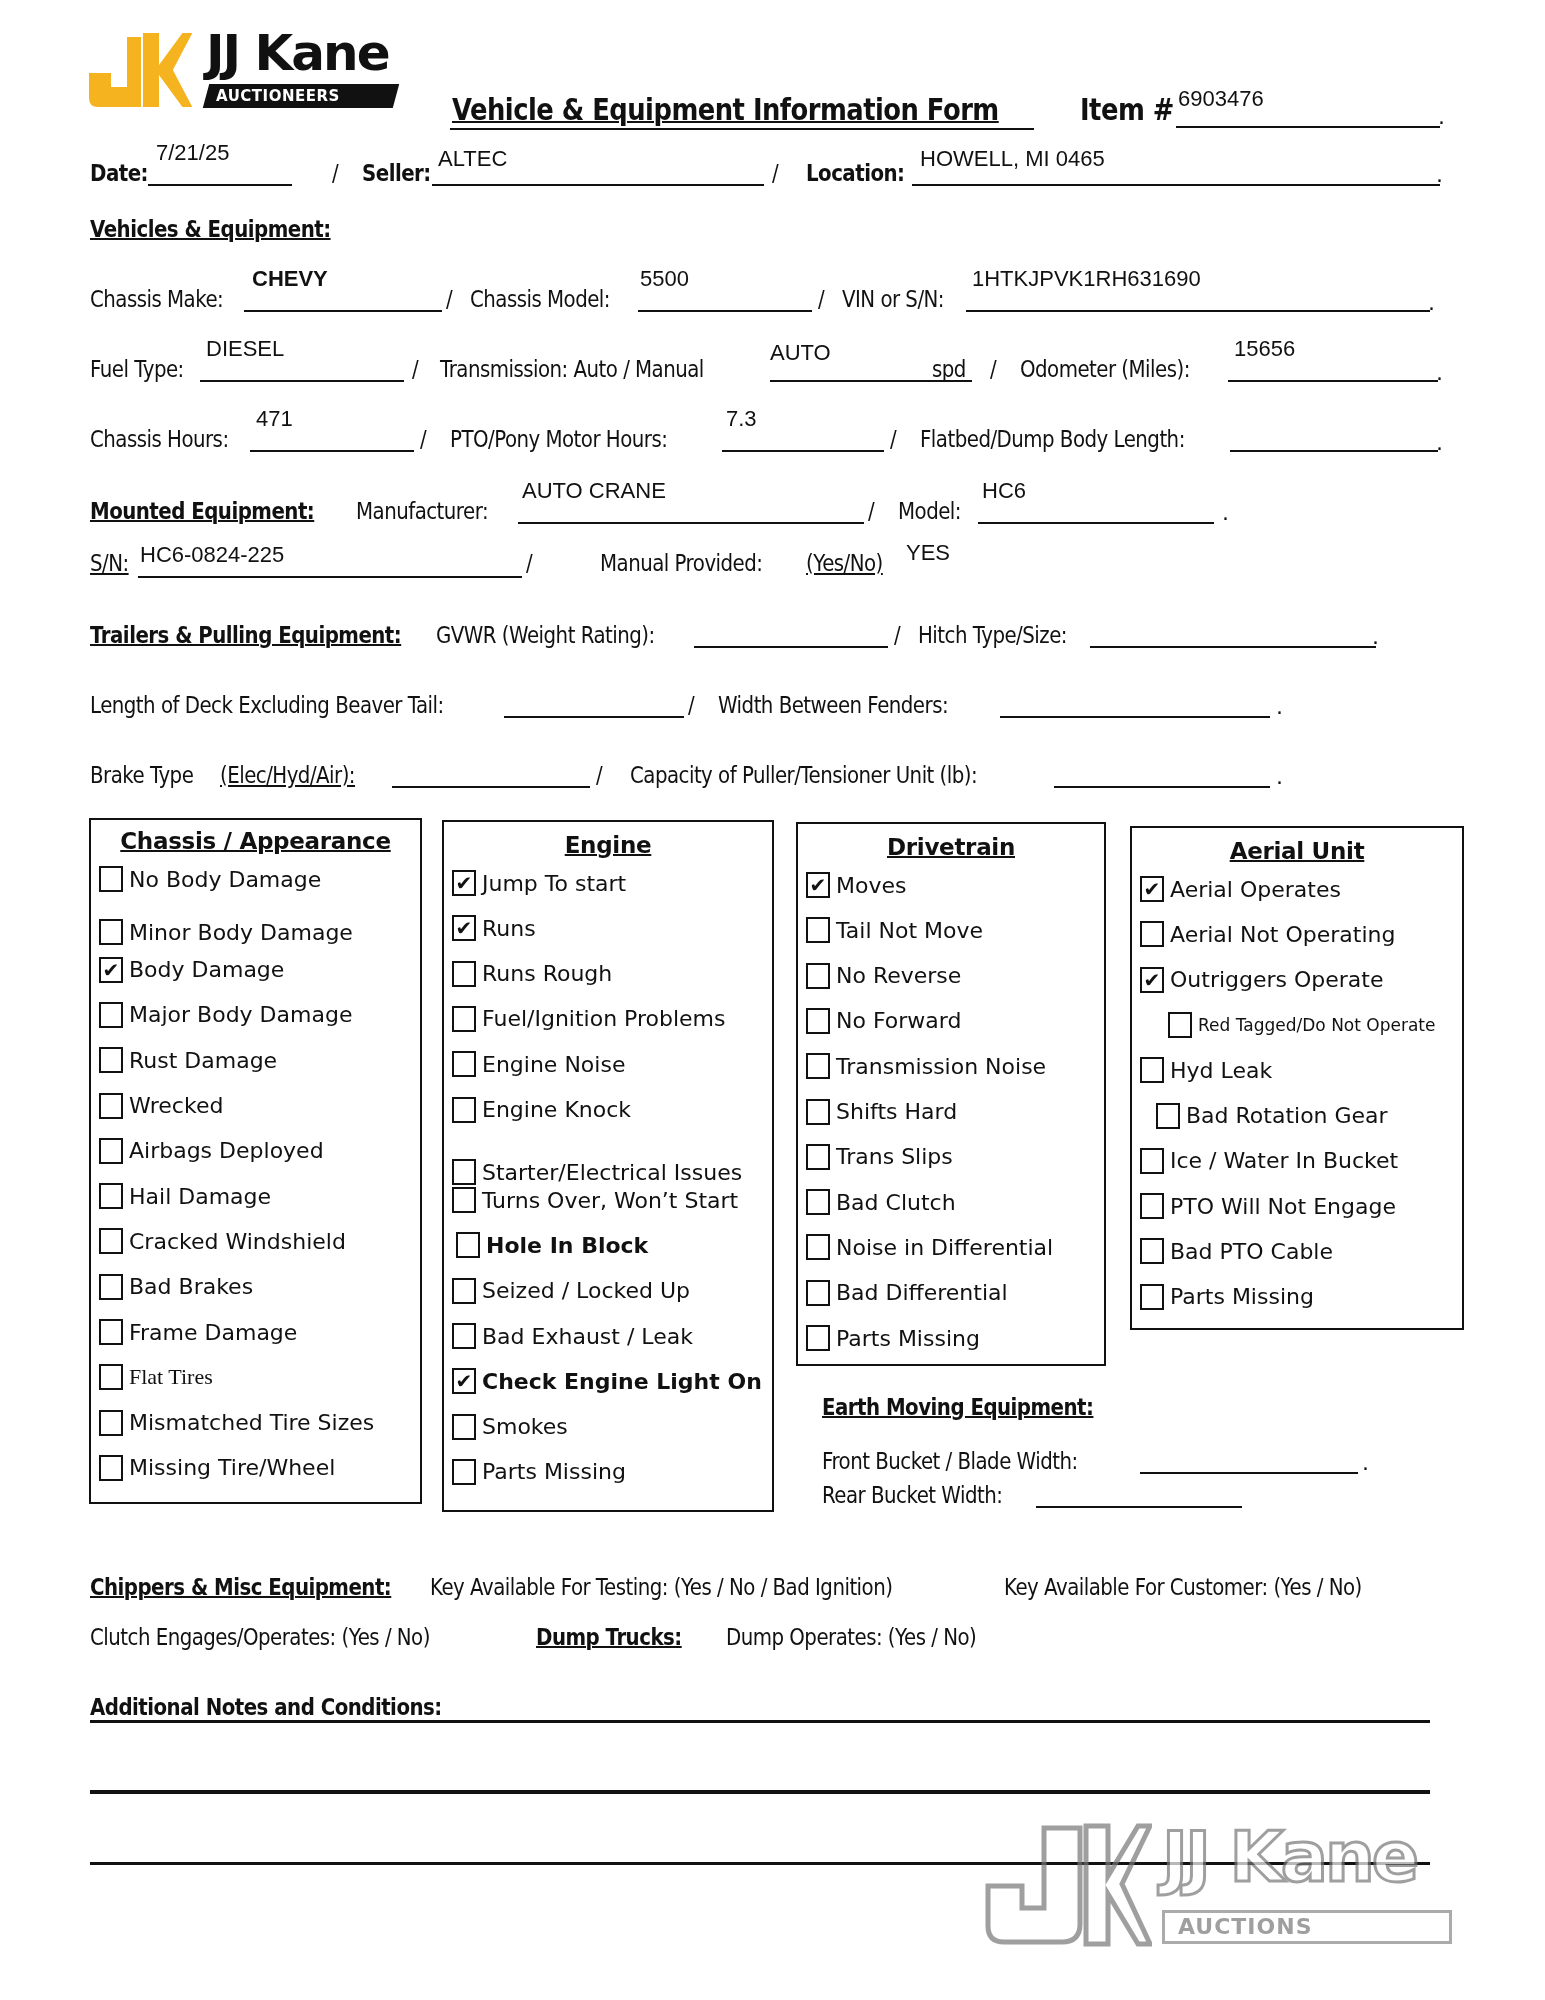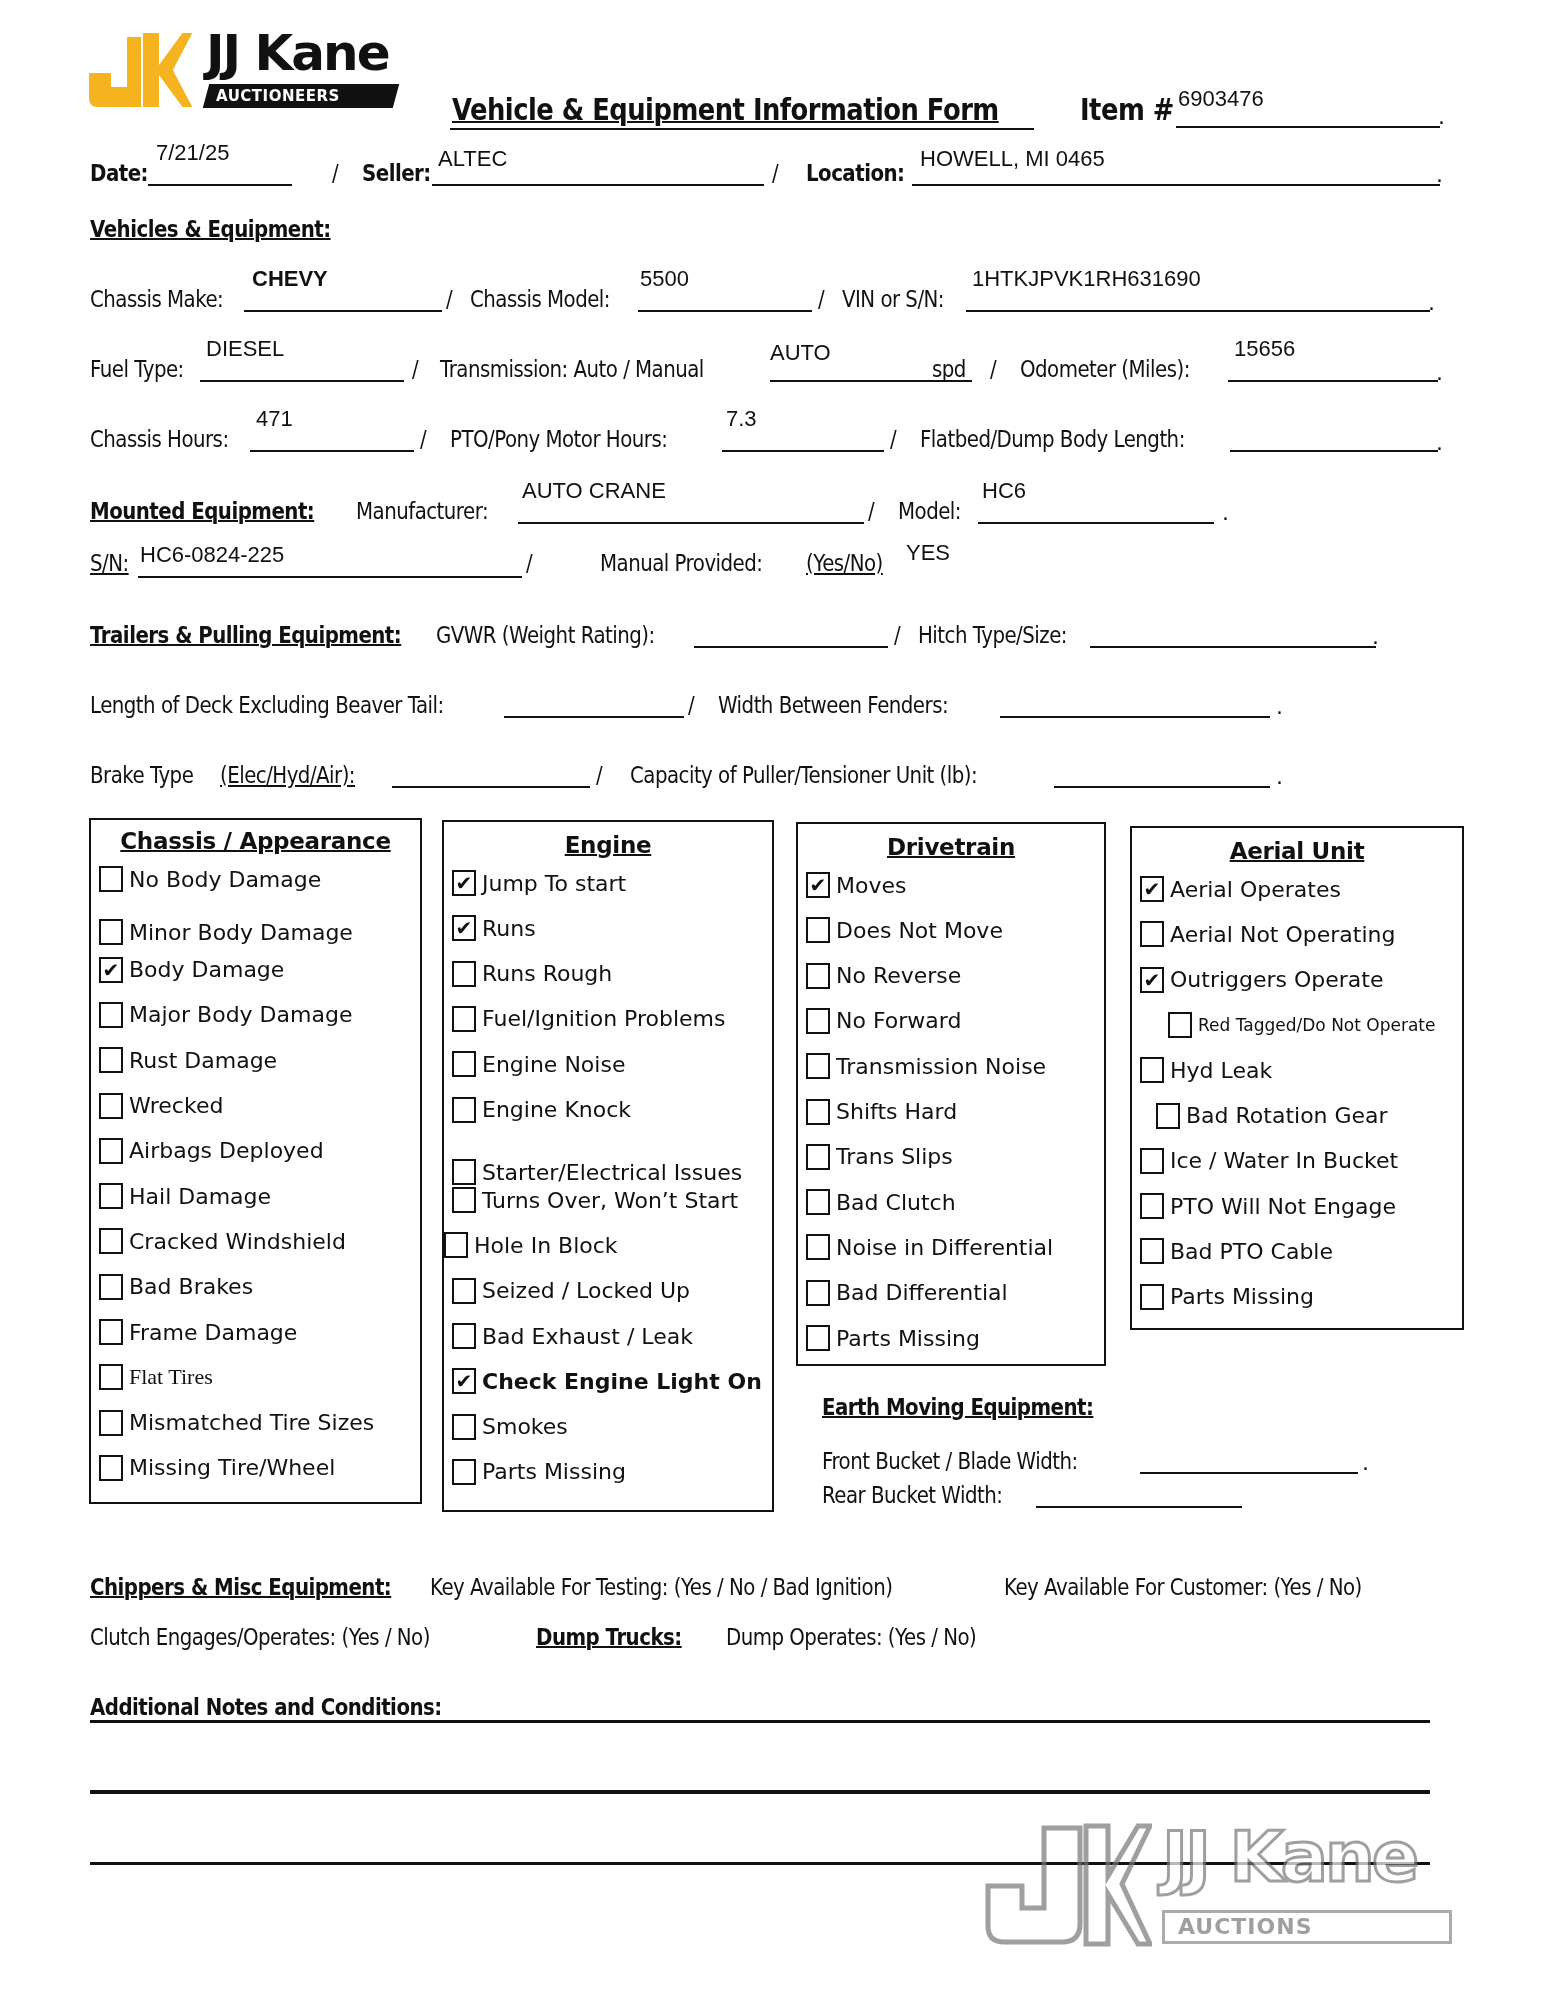--- a/index.html
+++ b/index.html
@@ -240,21 +240,21 @@
         <span>Engine Knock</span>
       </div>
       <div class="item" style="top: 335px; left: 8px;">
         <span class="cb"></span>
         <span>Starter/Electrical Issues</span>
       </div>
       <div class="item" style="top: 363.1px; left: 8px;">
         <span class="cb"></span>
         <span>Turns Over, Won’t Start</span>
       </div>
-      <div class="item" style="top: 408.4px; left: 0;">
+      <div class="item" style="top: 408.4px; left: 12px; font-weight: bold;">
         <span class="cb"></span>
         <span>Hole In Block</span>
       </div>
       <div class="item" style="top: 453.7px; left: 8px;">
         <span class="cb"></span>
         <span>Seized / Locked Up</span>
       </div>
       <div class="item" style="top: 499px; left: 8px;">
         <span class="cb"></span>
         <span>Bad Exhaust / Leak</span>
@@ -280,21 +280,21 @@
   <div class="boxtitle" style="top:10px;">Drivetrain</div>
   <div class="items" id="list-drivetrain">
       <div class="item" style="top: 46px; left: 8px;">
         <span class="cb">
           <span>✔</span>
         </span>
         <span>Moves</span>
       </div>
       <div class="item" style="top: 91.3px; left: 8px;">
         <span class="cb"></span>
-        <span>Does Not Move</span>
+        <span>Tail Not Move</span>
       </div>
       <div class="item" style="top: 136.6px; left: 8px;">
         <span class="cb"></span>
         <span>No Reverse</span>
       </div>
       <div class="item" style="top: 181.9px; left: 8px;">
         <span class="cb"></span>
         <span>No Forward</span>
       </div>
       <div class="item" style="top: 227.2px; left: 8px;">

